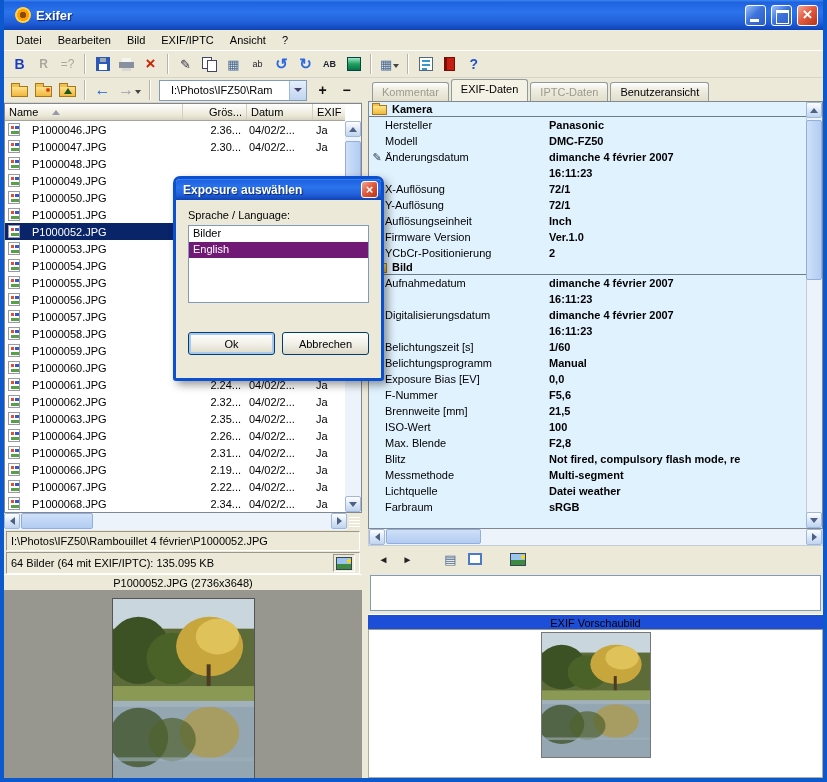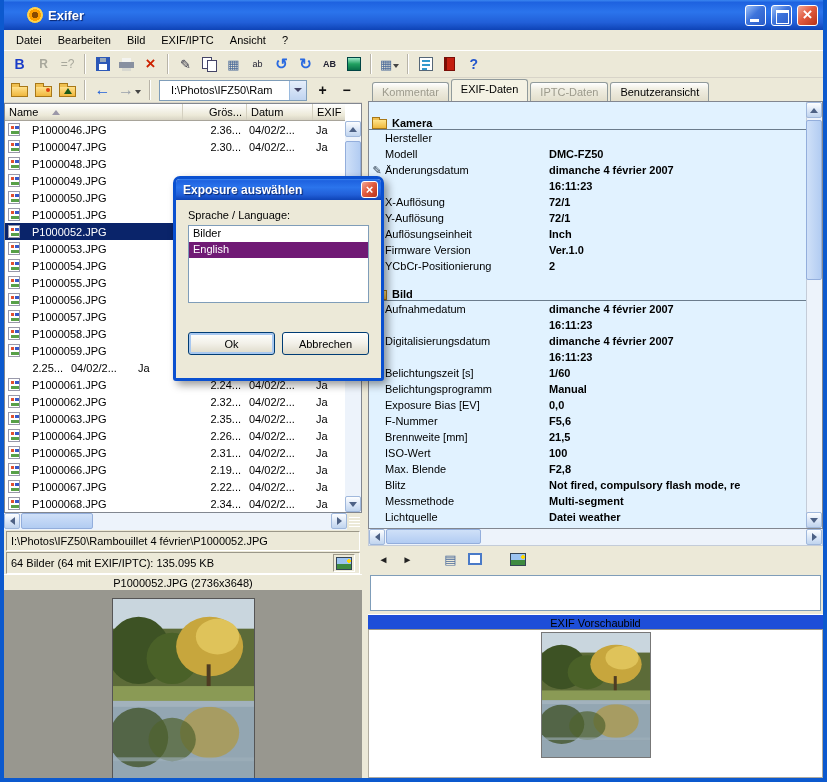--- a/index.html
+++ b/index.html
@@ -2,21 +2,21 @@
 <html><head>
 <meta charset="utf-8">
 <style>
   *{margin:0;padding:0;box-sizing:border-box;}
   html,body{width:827px;height:782px;overflow:hidden;}
   body{position:relative;font-family:"Liberation Sans",sans-serif;font-size:11px;color:#000;background:#ECE9D8;}
 
   .window{position:absolute;inset:0;border:4px solid #0C59CE;border-top:none;background:#ECE9D8;display:flex;flex-direction:column;}
 
   
-  .titlebar{height:30px;flex:none;display:flex;align-items:center;gap:5px;padding:0 5px 0 23px;
+  .titlebar{height:30px;flex:none;display:flex;align-items:center;gap:5px;padding:0 5px 0 11px;
     background:linear-gradient(180deg,#3A86F0 0%,#1E62E0 8%,#2B74EC 40%,#215FD8 75%,#0E43B6 100%);}
   .title-icon{width:16px;height:16px;border-radius:50%;
     background:radial-gradient(circle,#8a4a00 0 3px,#FFA000 3px 6px,#FFD24A 6px 8px,transparent 8px);}
   .title-text{flex:1;color:#fff;font-weight:bold;font-size:13px;text-shadow:1px 1px 1px rgba(0,20,80,.8);}
   .win-btn{width:21px;height:21px;border:1px solid #fff;border-radius:3px;position:relative;flex:none;}
   .wb-blue{background:linear-gradient(135deg,#9CC0F8 0%,#3E74DC 45%,#2A5CC8 100%);}
   .wb-red{background:linear-gradient(135deg,#F0A898 0%,#E25C40 45%,#B83318 100%);}
   .wb-min::after{content:"";position:absolute;left:4px;bottom:3px;width:9px;height:3px;background:#fff;}
   .wb-max::after{content:"";position:absolute;left:4px;top:4px;width:11px;height:10px;border:1px solid #fff;border-top-width:3px;}
   .wb-close::after{content:"\D7";position:absolute;inset:0;color:#fff;font-size:17px;font-weight:bold;line-height:18px;text-align:center;}
@@ -129,21 +129,21 @@
   
   .tabs{height:23px;flex:none;display:flex;align-items:flex-end;gap:2px;padding:2px 0 0 4px;}
   .tab{height:19px;padding:3px 9px 0 9px;border:1px solid #919B9C;border-bottom:none;border-radius:3px 3px 0 0;background:linear-gradient(180deg,#FFFFFF,#F0EEE2 35%,#E2DECB);white-space:nowrap;}
   .tab.active{height:22px;background:#F4F2E4;z-index:2;}
   .tab.disabled{color:#9C9A8C;}
   .exif-wrap{height:428px;flex:none;display:flex;border:1px solid #828790;background:#E1F2FF;min-width:0;}
   .exif-content{flex:1;overflow:hidden;padding-top:1px;min-width:0;}
   .exif-vsb{width:16px;flex:none;position:relative;background:#EDF3FB;border-left:1px solid #C4CCD8;}
   .exif-vsb .sb-up{top:0;left:-1px;} .exif-vsb .sb-down{bottom:0;left:-1px;}
   .exif-vsb .sb-thumb{left:-1px;width:16px;top:18px;height:160px;}
-  .exif-sec{display:flex;align-items:flex-end;gap:5px;height:27px;font-weight:bold;padding-left:3px;border-bottom:1px solid #6B7C8C;}
+  .exif-sec{display:flex;align-items:flex-start;gap:5px;height:14px;font-weight:bold;padding-left:3px;border-bottom:1px solid #6B7C8C;}
   .sec-folder{width:15px;height:10px;flex:none;background:linear-gradient(180deg,#FFE48C,#EFB83C);border:1px solid #A87818;position:relative;margin-top:2px;}
   .sec-folder::before{content:"";position:absolute;left:-1px;top:-3px;width:6px;height:2px;background:#F0C050;border:1px solid #A87818;border-bottom:none;}
   .exif-row{display:flex;align-items:flex-start;min-height:16px;line-height:16px;}
   .exif-ic{width:16px;flex:none;text-align:center;font-size:11px;color:#345;}
   .exif-key{width:164px;flex:none;white-space:nowrap;overflow:hidden;}
   .exif-val{flex:1;font-weight:bold;white-space:pre;overflow:hidden;}
   .exif-hsb{height:17px;flex:none;position:relative;border:1px solid #C4CCD8;border-top:none;}
   .exif-hsb .sb-left{left:0;top:0;} .exif-hsb .sb-right{right:0;top:0;}
   .exif-hsb .sb-thumb{left:17px;top:0;width:95px;height:15px;background:linear-gradient(180deg,#CFE0F8,#B2CCF2);}
 
@@ -446,20 +446,24 @@
             <div class="lv-row">
               <div class="cell-name">
                 <span class="file-icon"></span>
                 <span>P1000059.JPG</span>
               </div>
               <div class="cell-size"></div>
               <div class="cell-date"></div>
               <div class="cell-exif"></div>
             </div>
             <div class="lv-row">
+              <div class="cell-name">
+                <span class="file-icon"></span>
+                <span>P1000060.JPG</span>
+              </div>
               <div class="cell-size">2.25...</div>
               <div class="cell-date">04/02/2...</div>
               <div class="cell-exif">Ja</div>
             </div>
             <div class="lv-row">
               <div class="cell-name">
                 <span class="file-icon"></span>
                 <span>P1000061.JPG</span>
               </div>
               <div class="cell-size">2.24...</div>
@@ -581,20 +585,21 @@
 
       <div class="exif-wrap">
         <div class="exif-content" id="exif-content">
             <div class="exif-sec">
               <span class="sec-folder"></span>
               <span>Kamera</span>
             </div>
             <div class="exif-row">
               <span class="exif-ic"></span>
               <span class="exif-key">Hersteller</span>
+              <span class="exif-val">Panasonic</span>
             </div>
             <div class="exif-row">
               <span class="exif-ic"></span>
               <span class="exif-key">Modell</span>
               <span class="exif-val">DMC-FZ50</span>
             </div>
             <div class="exif-row">
               <span class="exif-ic">✎</span>
               <span class="exif-key">Änderungsdatum</span>
               <span class="exif-val">dimanche 4 février 2007

